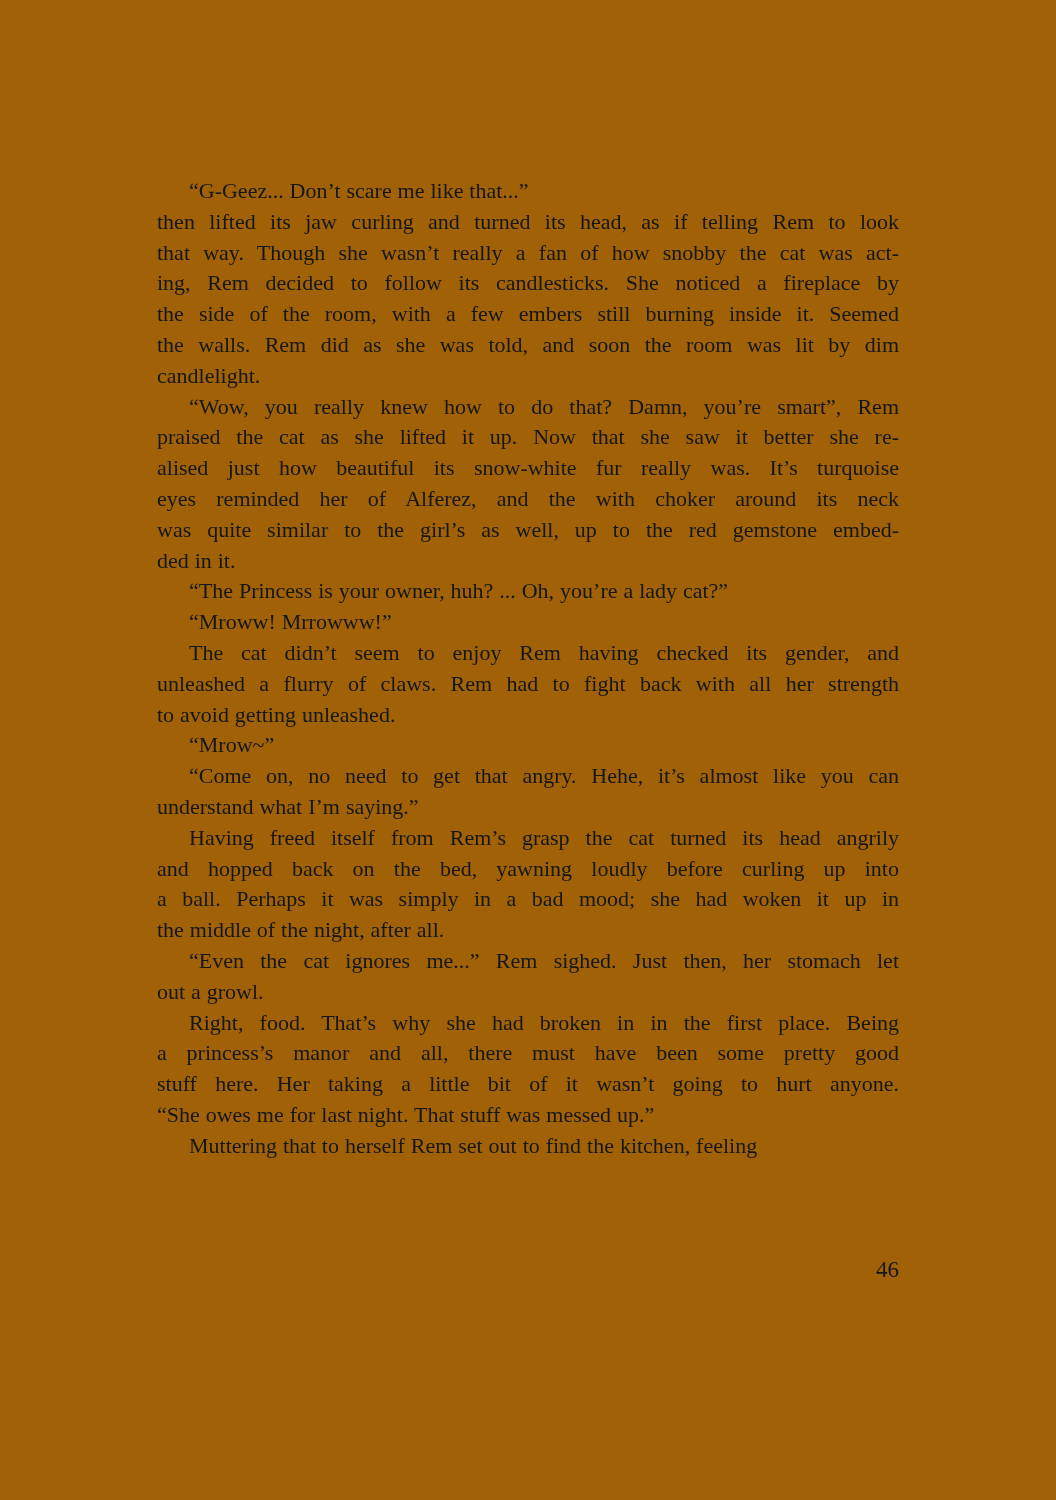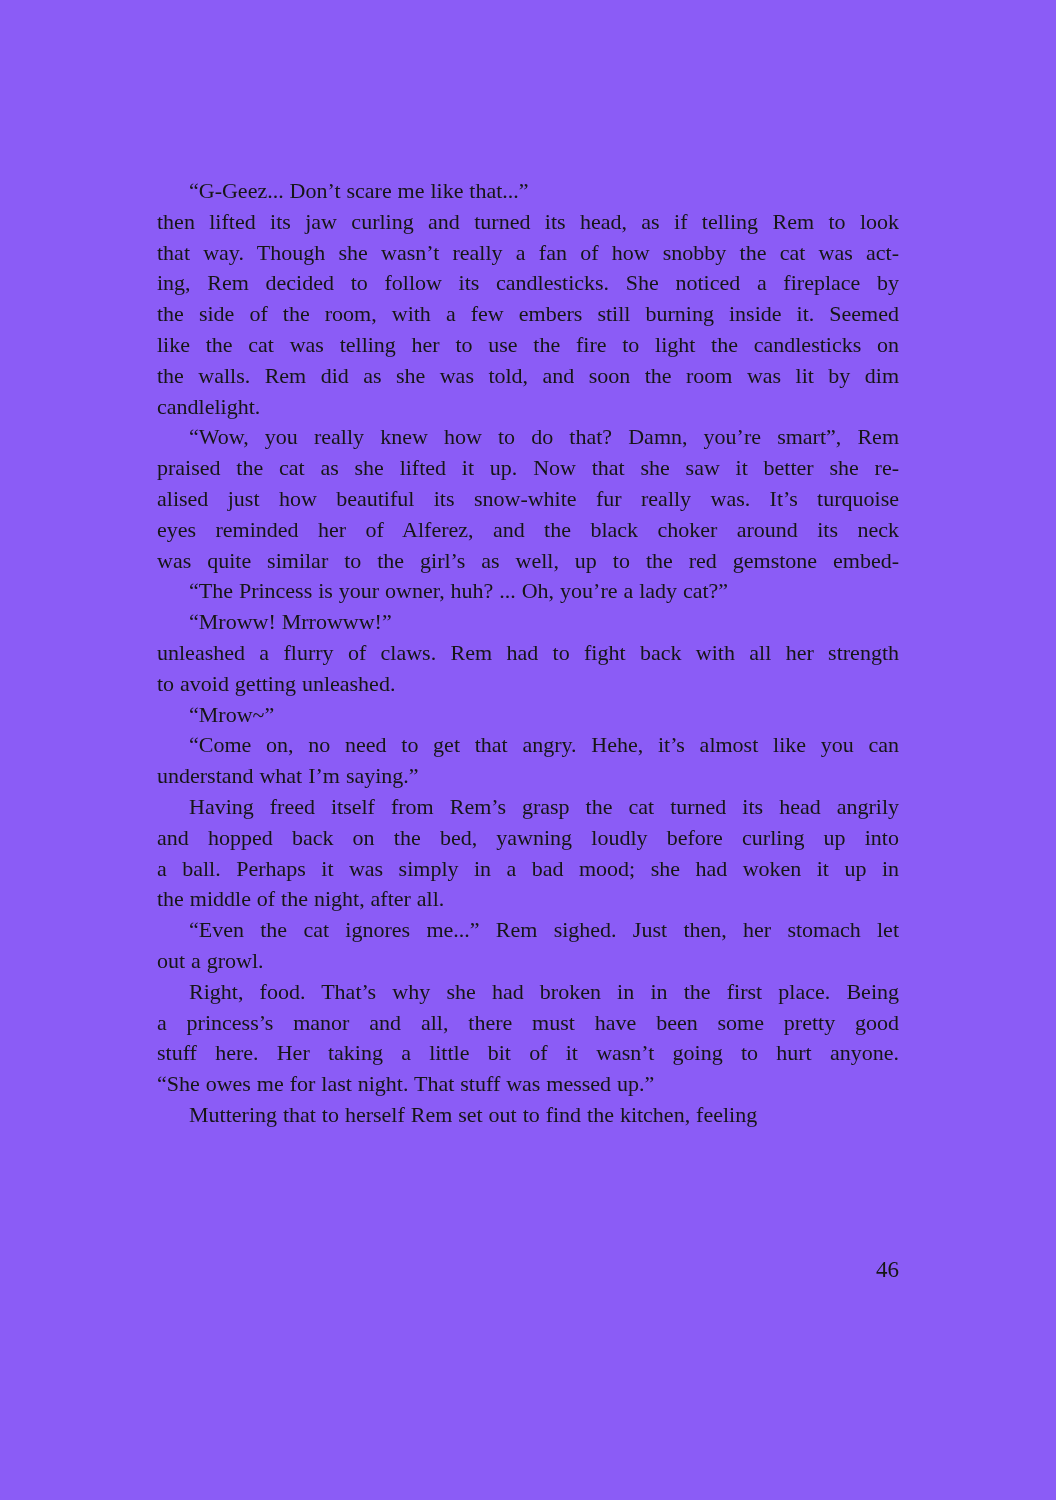--- a/index.html
+++ b/index.html
@@ -4,21 +4,21 @@
 <style>
   html, body {
     margin: 0;
     padding: 0;
     background: #ffffff;
   }
   .page {
     position: relative;
     width: 1056px;
     height: 1500px;
-    background: #8b5cf6;
+    background: #a16207;
     font-family: "Liberation Serif", "DejaVu Serif", serif;
     color: #161616;
     overflow: hidden;
   }
   .text-block {
     position: absolute;
     left: 157px;
     top: 176px;
     width: 742px;
     font-size: 22px;
@@ -55,38 +55,39 @@
 <div class="page">
   <main class="text-block">
       <div class="para">
         <div class="line first last">“G-Geez... Don’t scare me like that...”</div>
       </div>
       <div class="para">
         <div class="line">then lifted its jaw curling and turned its head, as if telling Rem to look</div>
         <div class="line">that way. Though she wasn’t really a fan of how snobby the cat was act-</div>
         <div class="line">ing, Rem decided to follow its candlesticks. She noticed a fireplace by</div>
         <div class="line">the side of the room, with a few embers still burning inside it. Seemed</div>
-        <div class="line">like the cat was telling her to use the fire to light the candlesticks on</div>
         <div class="line">the walls. Rem did as she was told, and soon the room was lit by dim</div>
         <div class="line last">candlelight.</div>
       </div>
       <div class="para">
         <div class="line first">“Wow, you really knew how to do that? Damn, you’re smart”, Rem</div>
         <div class="line">praised the cat as she lifted it up.  Now that she saw it better she re-</div>
         <div class="line">alised just how beautiful its snow-white fur really was.  It’s turquoise</div>
-        <div class="line">eyes reminded her of Alferez, and the black choker around its neck</div>
+        <div class="line">eyes reminded her of Alferez, and the with choker around its neck</div>
         <div class="line">was quite similar to the girl’s as well, up to the red gemstone embed-</div>
+        <div class="line last">ded in it.</div>
       </div>
       <div class="para">
         <div class="line first last">“The Princess is your owner, huh? ... Oh, you’re a lady cat?”</div>
       </div>
       <div class="para">
         <div class="line first last">“Mroww! Mrrowww!”</div>
       </div>
       <div class="para">
+        <div class="line first">The cat didn’t seem to enjoy Rem having checked its gender, and</div>
         <div class="line">unleashed a flurry of claws. Rem had to fight back with all her strength</div>
         <div class="line last">to avoid getting unleashed.</div>
       </div>
       <div class="para">
         <div class="line first last">“Mrow~”</div>
       </div>
       <div class="para">
         <div class="line first">“Come on, no need to get that angry. Hehe, it’s almost like you can</div>
         <div class="line last">understand what I’m saying.”</div>
       </div>

